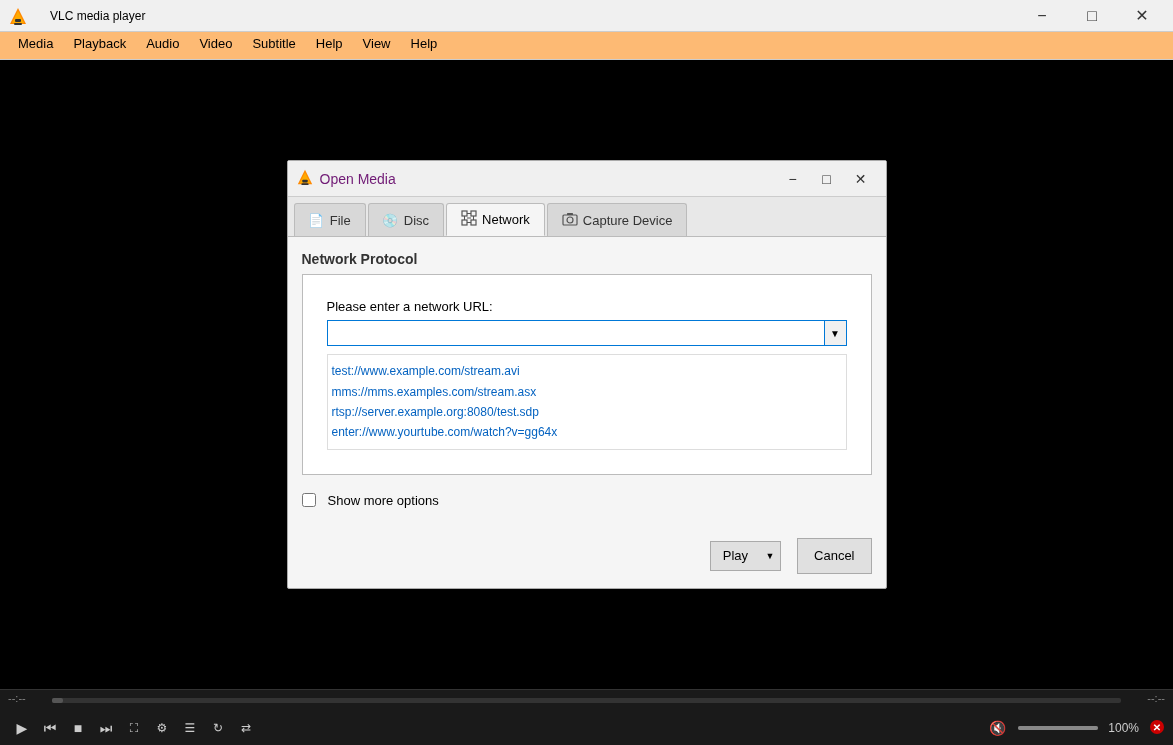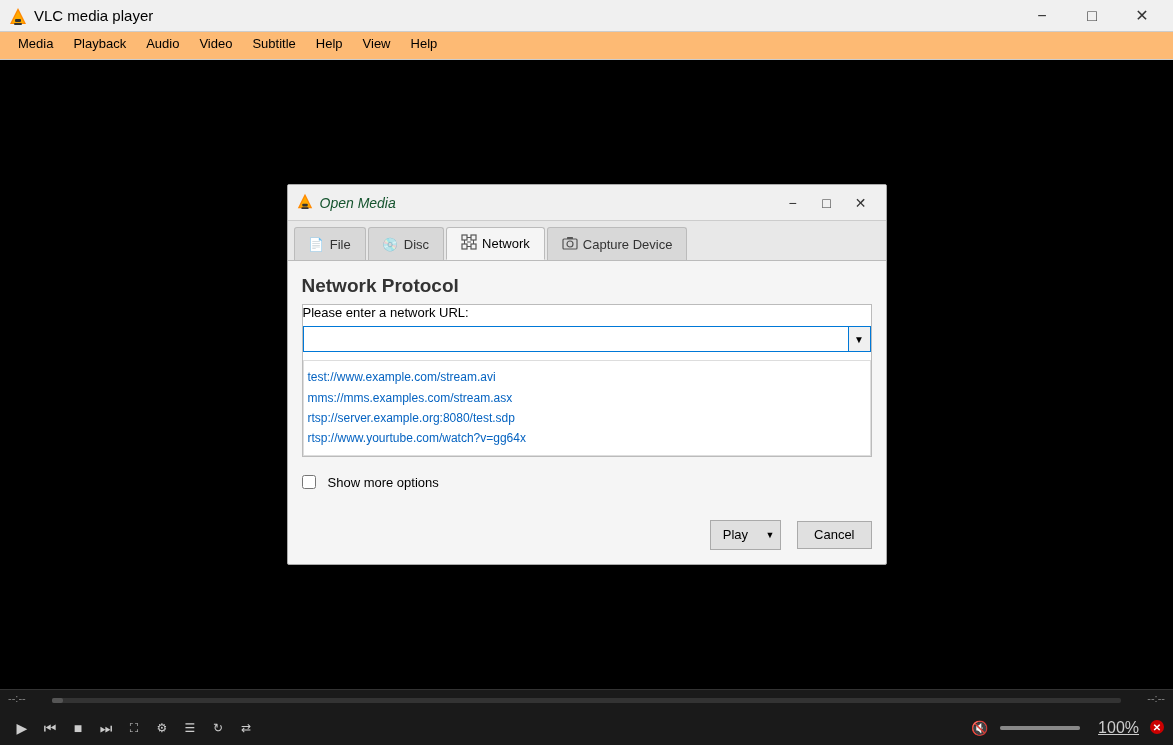--- a/index.html
+++ b/index.html
@@ -21,23 +21,24 @@
       align-items: center;
       padding: 0 8px;
       border-bottom: 1px solid #ccc;
     }
     .title-bar-icon {
       width: 20px;
       height: 20px;
       margin-right: 6px;
     }
     .title-bar-title {
-      font-size: 15px;
+      font-size: 12px;
       color: #000;
       flex: 1;
+      margin-left: 16px;
     }
     .title-bar-controls {
       display: flex;
       gap: 4px;
     }
     .title-btn {
       width: 46px;
       height: 32px;
       border: none;
       background: transparent;
@@ -94,22 +95,21 @@
       background: #f0f0f0;
       border-bottom: 1px solid #ccc;
       height: 36px;
       display: flex;
       align-items: center;
       padding: 0 8px;
     }
     .dialog-title {
       flex: 1;
       font-size: 14px;
-      color: #14532d;
-      font-style: italic;
+      color: #701a75;
     }
     .dialog-ctrl-btn {
       width: 34px;
       height: 28px;
       border: none;
       background: transparent;
       cursor: pointer;
       font-size: 14px;
       display: flex;
       align-items: center;
@@ -145,29 +145,29 @@
       font-weight: 400;
     }
 
     
     .dialog-body {
       padding: 14px;
     }
 
     
     .section-label {
-      font-size: 19px;
+      font-size: 14px;
       font-weight: 600;
       color: #333;
       margin-bottom: 7px;
     }
     .section-box {
       border: 1px solid #bbb;
       background: #fff;
-      padding: 0;
+      padding: 24px;
       margin-bottom: 12px;
     }
     .url-label {
       font-size: 13px;
       margin-bottom: 6px;
       color: #000;
     }
     .url-input-row {
       display: flex;
       align-items: center;
@@ -253,21 +253,21 @@
       display: flex;
       align-items: center;
       justify-content: center;
       font-size: 9px;
     }
     .btn-play-group {
       display: flex;
       border: 1px solid #aaa;
     }
     .btn-cancel {
-      height: 28px;
+      height: 36px;
       padding: 0 16px;
       background: #e0e0e0;
       border: 1px solid #aaa;
       cursor: pointer;
       font-size: 13px;
     }
 
     
     .bottom-bar {
       position: absolute;
@@ -305,23 +305,22 @@
       margin: 0 4px;
     }
     .right-controls {
       margin-left: auto;
       display: flex;
       align-items: center;
       gap: 2px;
     }
     .volume-label {
       color: #ccc;
-      font-size: 16px;
-      margin-left: 12px;
-      text-decoration: underline;
+      font-size: 12px;
+      margin-left: 4px;
     }
   </style>
 </head>
 <body>
 
 <div class="title-bar">
   <span class="title-bar-icon">
     
     <svg width="20" height="20" viewBox="0 0 20 20">
       <polygon points="10,2 18,18 2,18" fill="#FF8800"></polygon>
@@ -413,21 +412,21 @@
         <div class="section-box">
           <div class="url-label">Please enter a network URL:</div>
           <div class="url-input-row">
             <input class="url-input" type="text" value="" style="">
             <button class="url-dropdown-btn">▼</button>
           </div>
           <div class="url-examples">
             <span class="url-example">test://www.example.com/stream.avi</span>
             <span class="url-example">mms://mms.examples.com/stream.asx</span>
             <span class="url-example">rtsp://server.example.org:8080/test.sdp</span>
-            <span class="url-example">rtsp://www.yourtube.com/watch?v=gg64x</span>
+            <span class="url-example">enter://www.yourtube.com/watch?v=gg64x</span>
           </div>
         </div>
 
         <div class="show-more-row">
           <input type="checkbox" class="checkbox" style="">
           <span class="show-more-label">Show more options</span>
         </div>
       </div>
 
       <div class="dialog-footer">

